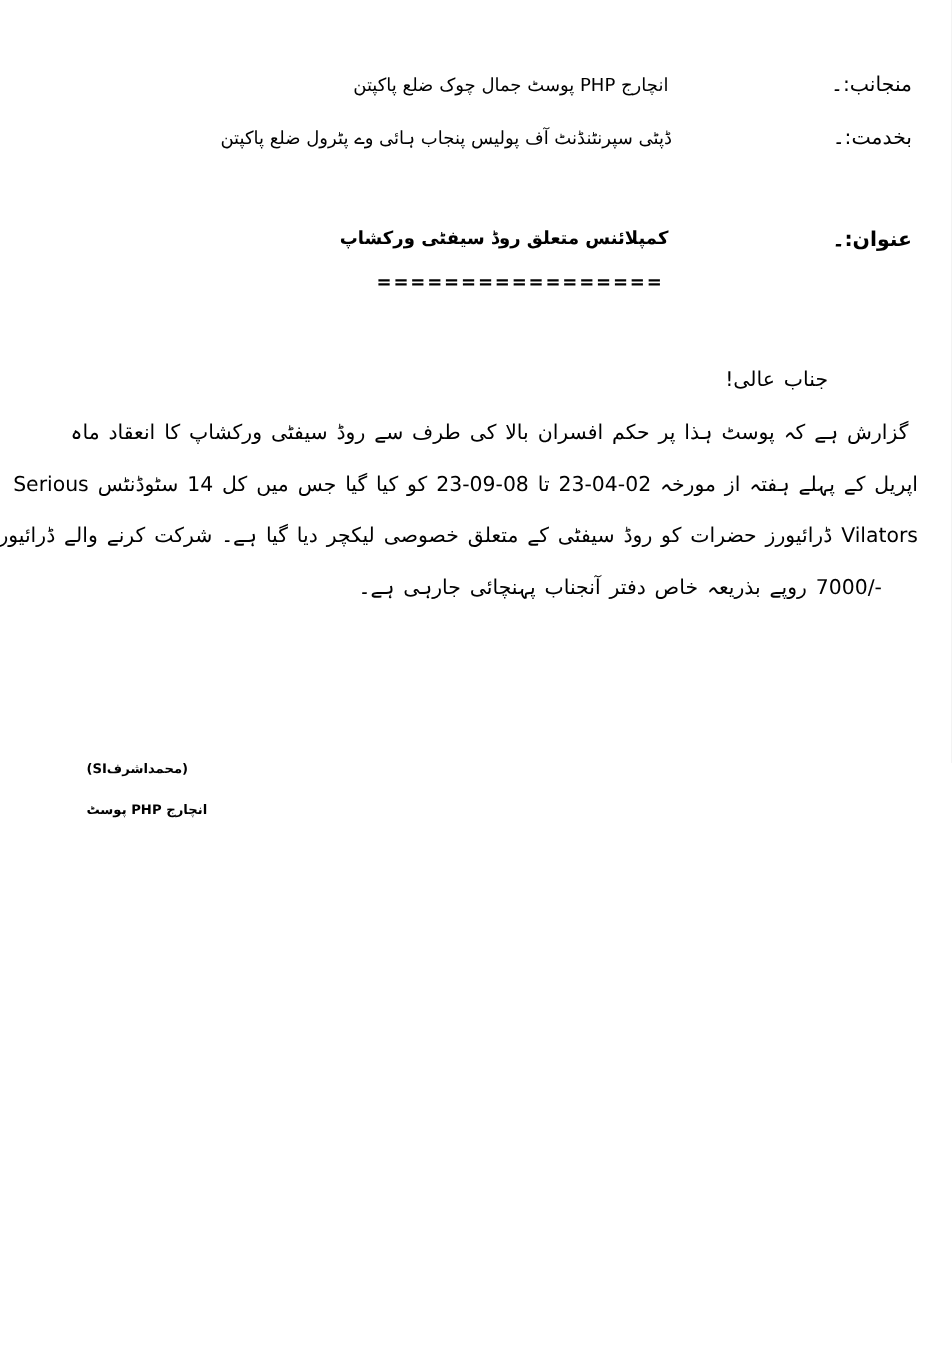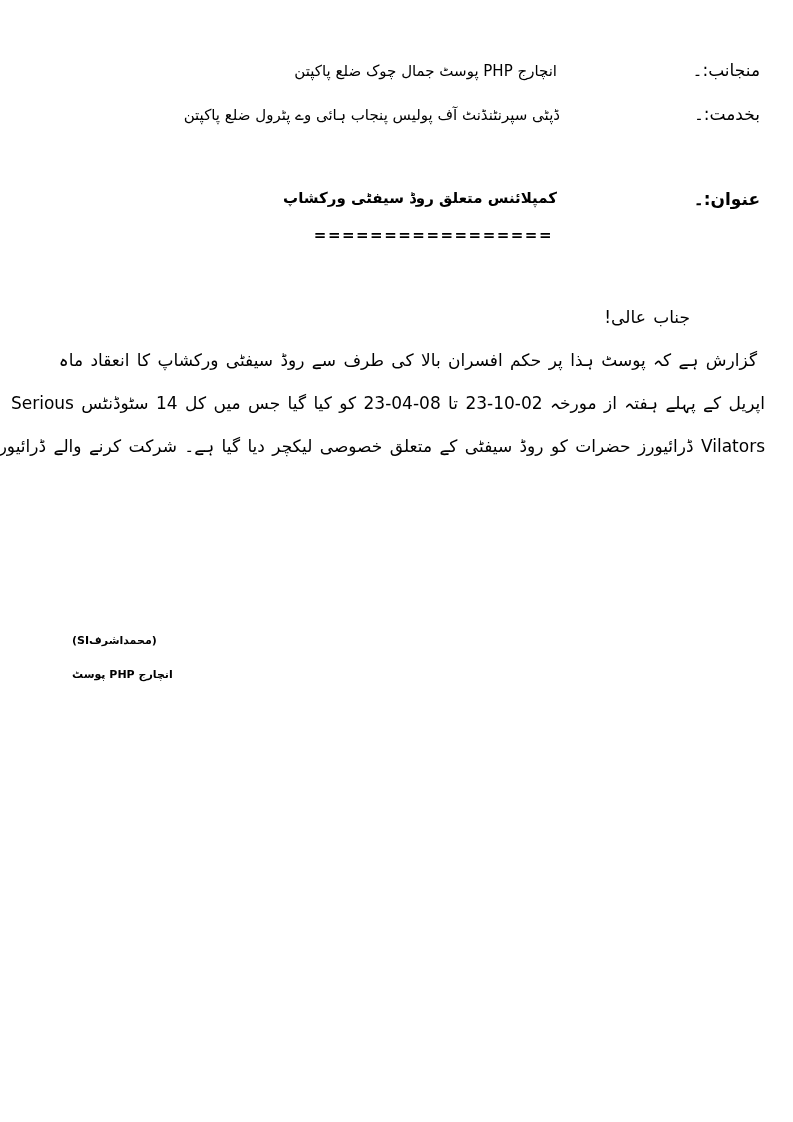--- a/index.html
+++ b/index.html
@@ -42,24 +42,28 @@
 
   <div class="abs rtl hdr-label bold" style="top:189px;right:33px;">عنوان:۔</div>
   <div class="abs rtl hdr-value bold" style="top:189px;right:236px;">کمپلائنس متعلق روڈ سیفٹی ورکشاپ</div>
 
   <div class="abs ltr equals" style="top:226px;right:240px;">=================</div>
 
   <div class="abs rtl body-line" style="top:307px;right:103px;">جناب عالی!</div>
 
   <div class="abs rtl body-line" style="top:350px;right:36px;text-align:center;">گزارش ہے کہ پوسٹ ہذا پر حکم افسران بالا کی طرف سے روڈ سیفٹی ورکشاپ کا انعقاد ماہ</div>
 
-  <div class="abs rtl body-line" style="top:393px;right:28px;">اپریل کے پہلے ہفتہ از مورخہ 02-10-23 تا 08-04-23 کو کیا گیا جس میں کل 14 سٹوڈنٹس Serious</div>
+  <div class="abs rtl body-line" style="top:393px;right:28px;">اپریل کے پہلے ہفتہ از مورخہ 02-04-23 تا 08-09-23 کو کیا گیا جس میں کل 14 سٹوڈنٹس Serious</div>
 
   <div class="abs rtl body-line" style="top:436px;right:28px;">Vilators ڈرائیورز حضرات کو روڈ سیفٹی کے متعلق خصوصی لیکچر دیا گیا ہے۔ شرکت کرنے والے ڈرائیوران کی فیس مبلغ</div>
 
+  <div class="abs rtl body-line" style="top:479px;right:58px;">
+    <span class="ltr">7000/-</span>
+    <span>روپے بذریعہ خاص دفتر آنجناب پہنچائی جارہی ہے۔</span>
+  </div>
 
 
   <div class="sig">
     <div>(محمداشرفSI)</div>
     <div>انچارج PHP پوسٹ</div>
   </div>
 
 </div>
 
 </body></html>

